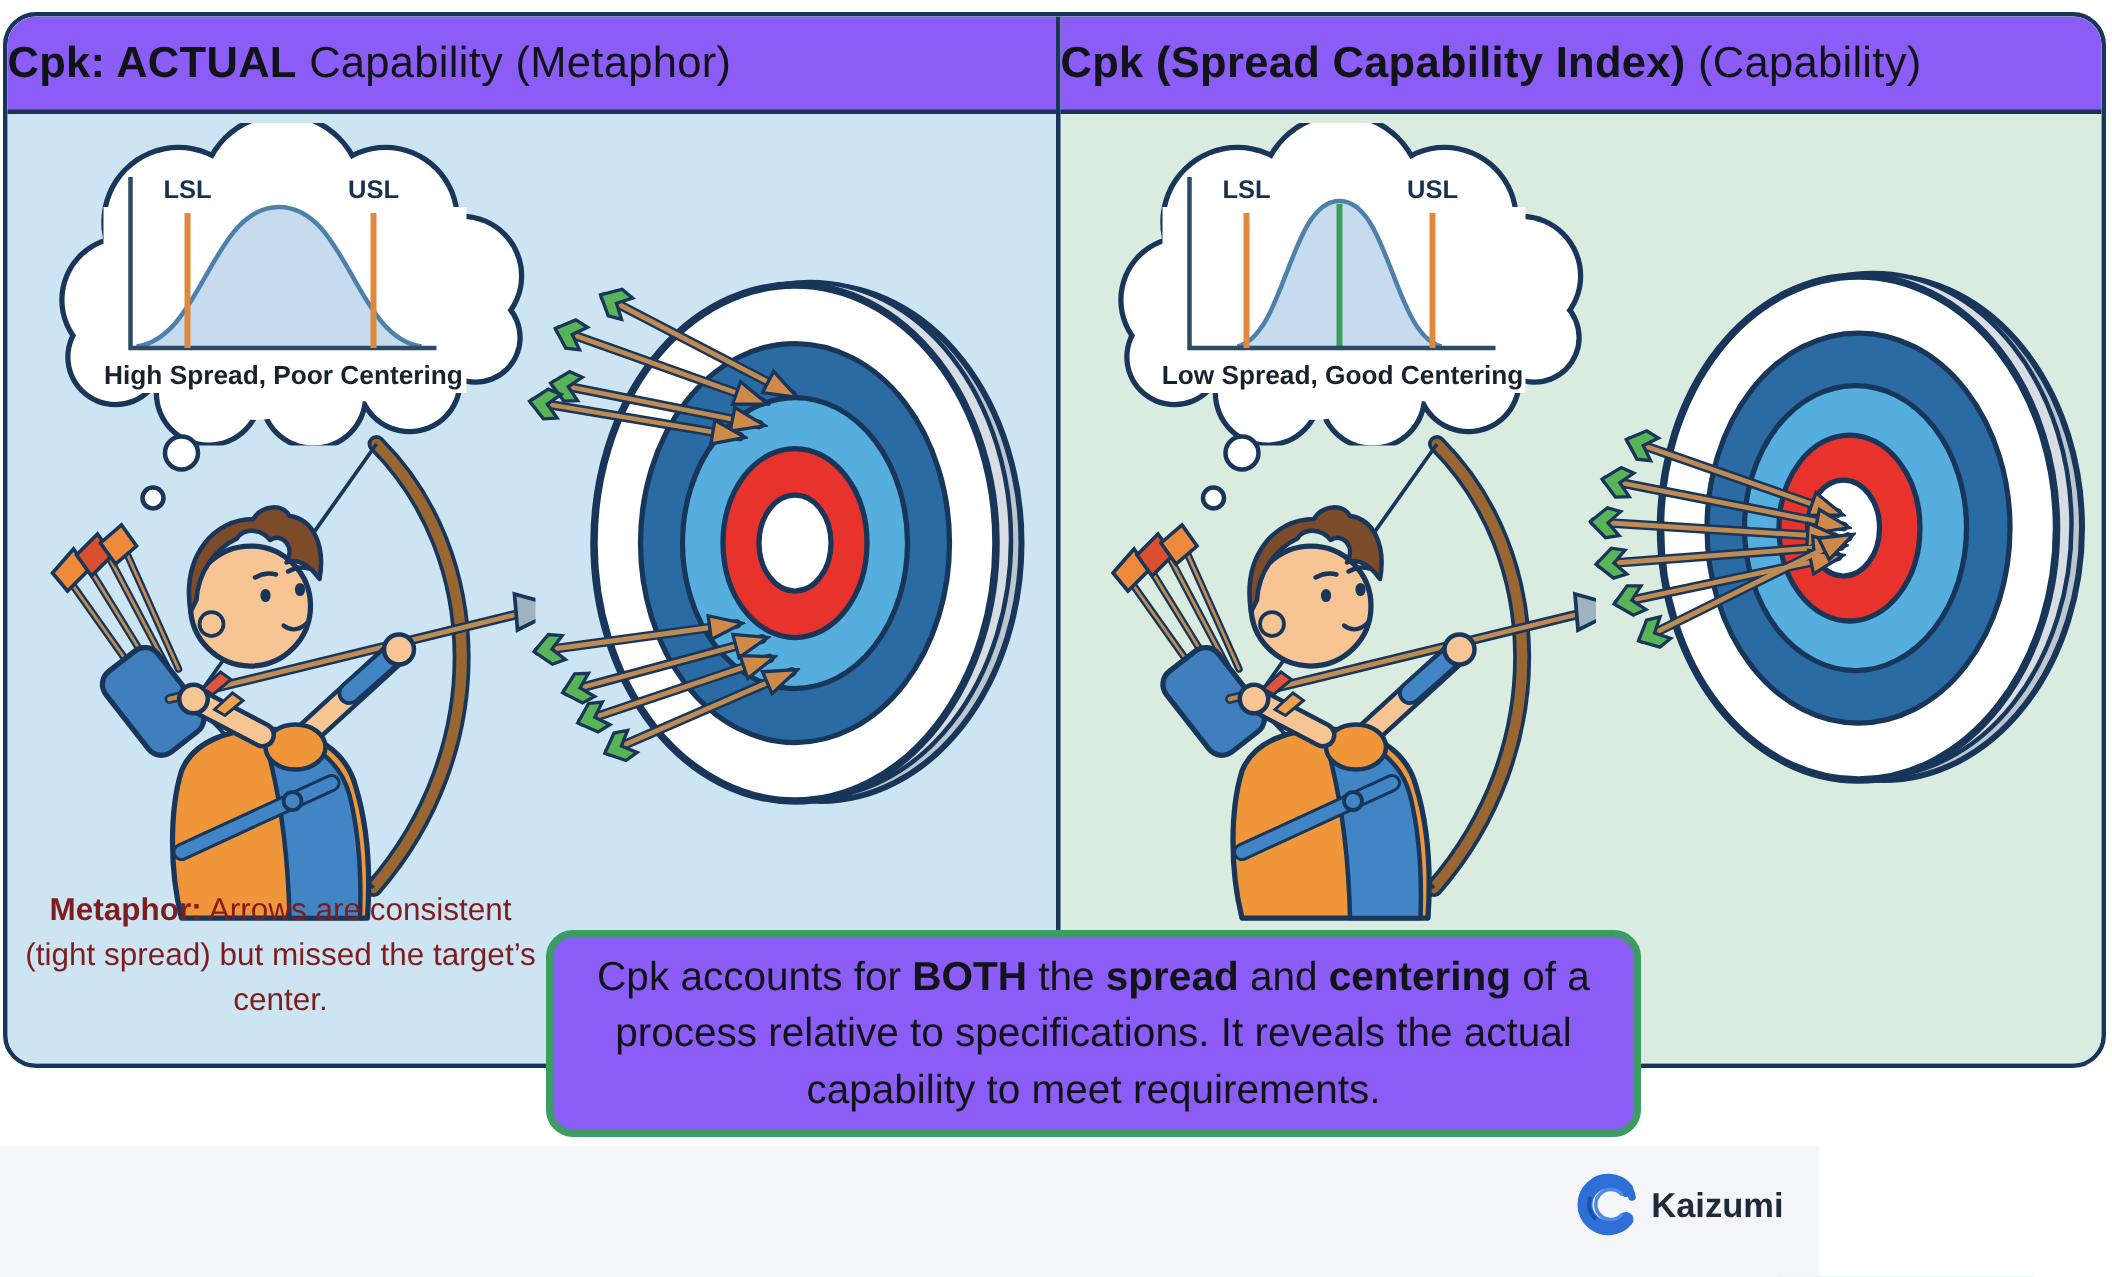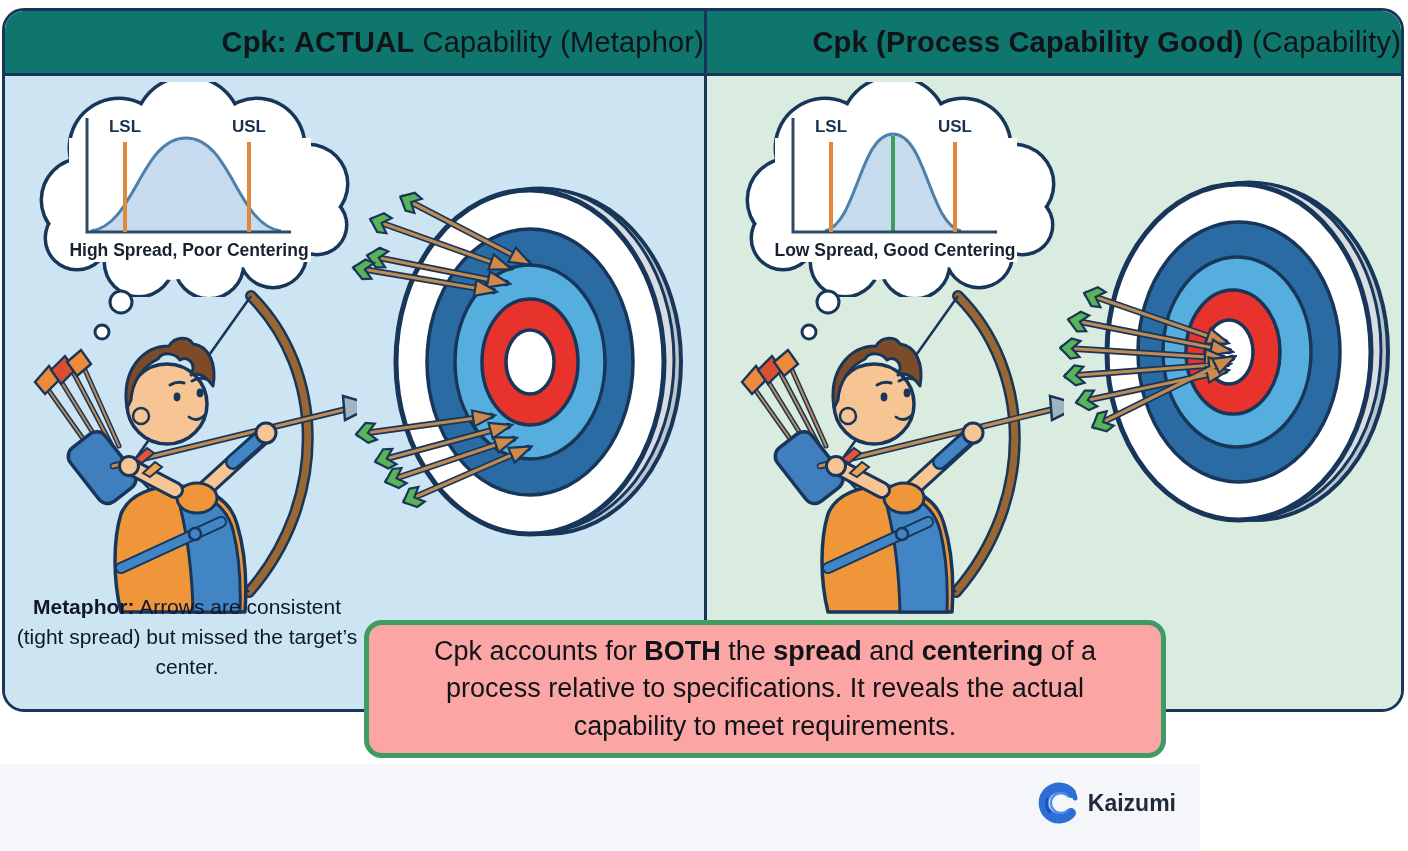--- a/index.html
+++ b/index.html
@@ -9,41 +9,41 @@
   }
   .card{
     position:absolute;left:2px;top:8px;width:1396px;height:698px;
     border:3px solid #17365a;border-radius:22px;overflow:hidden;
     display:flex;background:#cde4f3;
   }
   .panel{position:relative;height:100%;}
   .panel.left{width:699px;background:#cde4f3;}
   .panel.right{flex:1;background:#d9ecdf;border-left:3px solid #17365a;}
   .panel-header{
-    height:62px;background:#0f766e;border-bottom:3px solid #17365a;
-    display:flex;align-items:center;justify-content:flex-end;
+    height:62px;background:#8b5cf6;border-bottom:3px solid #17365a;
+    display:flex;align-items:center;justify-content:flex-start;
     font-size:29px;color:#101418;letter-spacing:.2px;
   }
   .panel-header .b{font-weight:bold;}
   .panel-body{position:absolute;left:0;top:65px;right:0;bottom:0;}
   .abs{position:absolute;}
   .metaphor{
-    text-align:center;font-size:21px;line-height:1.42;color:#0f172a;
+    text-align:center;font-size:21px;line-height:1.42;color:#7f1d1d;
   }
   .metaphor .b{font-weight:bold;}
   .summary-box{
-    position:absolute;left:364px;top:620px;width:802px;min-height:118px;
-    background:#fca5a5;border:5px solid #3d9c63;border-radius:18px;
+    position:absolute;left:364px;top:620px;width:730px;min-height:118px;
+    background:#8b5cf6;border:5px solid #3d9c63;border-radius:18px;
     display:flex;align-items:center;justify-content:center;
     padding:8px 22px;box-sizing:border-box;z-index:5;
   }
   .summary-text{text-align:center;font-size:27px;line-height:1.38;color:#101418;}
   .summary-text .b{font-weight:bold;}
   .footer{
-    position:absolute;left:0;top:764px;width:1200px;height:87px;background:#f5f6f9;
+    position:absolute;left:0;top:764px;width:1200px;height:87px;background:#f5f6f9;padding-left:13px;
   }
   .brand{
     position:absolute;right:24px;top:18px;display:flex;align-items:center;gap:8px;
   }
   .brand-name{font-size:23px;font-weight:bold;color:#1f2a3a;}
   svg text{font-family:"Liberation Sans",sans-serif;}
 </style>
 </head>
 <body>
 
@@ -214,21 +214,21 @@
       </svg>
 
       <div class="metaphor abs" style="left:8px;top:516px;width:348px;">
         <span class="b">Metaphor:</span><span> Arrows are consistent (tight spread) but missed the target’s center.</span>
       </div>
     </div>
   </div>
 
   <div class="panel right">
     <div class="panel-header">
-      <span><span class="b">Cpk (Process Capability Good)</span><span> (Capability)</span></span>
+      <span><span class="b">Cpk (Spread Capability Index)</span><span> (Capability)</span></span>
     </div>
     <div class="panel-body">
 
       <svg class="abs" style="left:20px;top:6px;" width="334" height="215" viewBox="0 0 334 215">
         <g fill="#17365a">
           <circle cx="62" cy="118" r="43.5"></circle>
             <circle cx="98" cy="66" r="51.5"></circle>
             <circle cx="167" cy="48" r="55.5"></circle>
           <circle cx="236" cy="64" r="49.5"></circle>
             <circle cx="287" cy="102" r="41.5"></circle>

